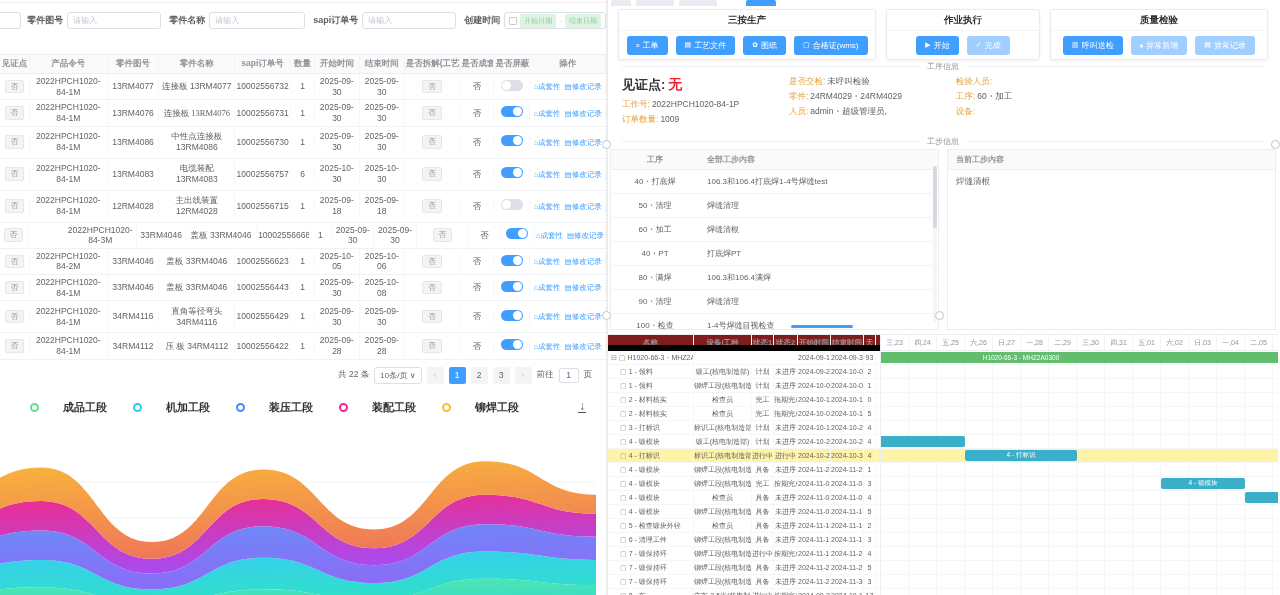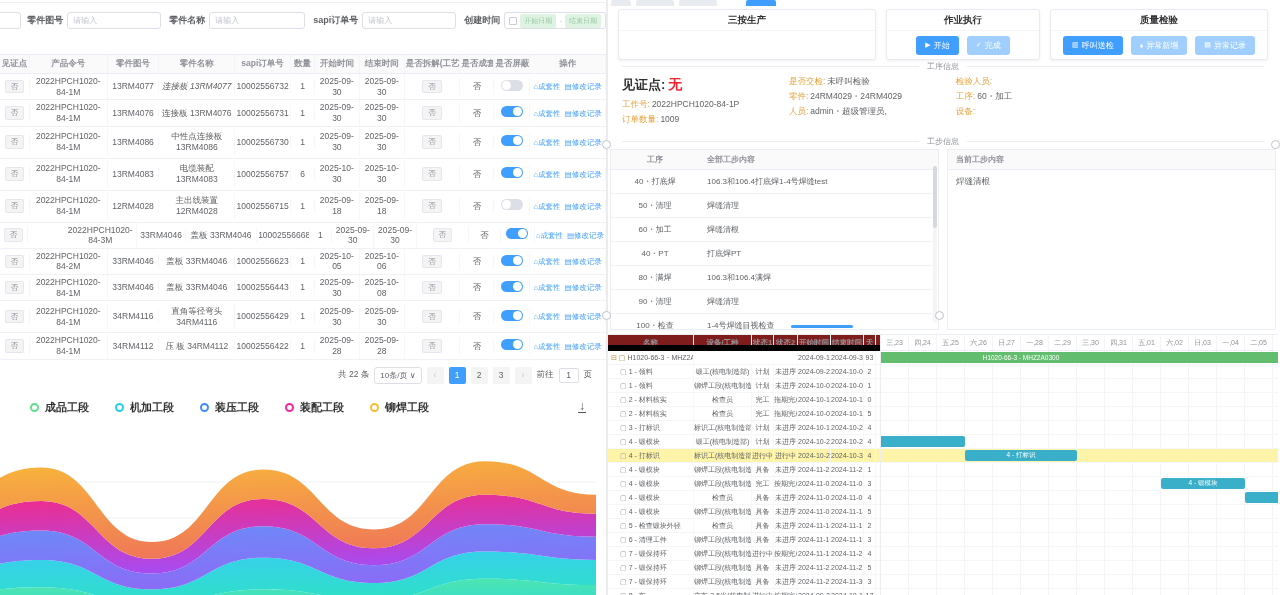--- a/index.html
+++ b/index.html
@@ -35,21 +35,21 @@
   .alink { color:#409eff; font-size:7.5px; white-space:nowrap; cursor:pointer; }
 
   .pagination { display:flex; justify-content:flex-end; align-items:center; gap:5px; padding:7px 14px 6px; font-size:8.5px; color:#606266; }
   .psize { border:1px solid #dcdfe6; border-radius:3px; padding:2px 5px; font-size:8px; color:#606266; display:flex; gap:4px; align-items:center; cursor:pointer; }
   .pbtn { min-width:17px; height:17px; line-height:17px; text-align:center; background:#f4f4f5; border-radius:2px; color:#606266; font-size:8.5px; padding:0 3px; cursor:pointer; }
   .pbtn.active { background:#409eff; color:#fff; }
   .pbtn.arrow { color:#c0c4cc; }
   .goto-input { width:20px; height:15px; border:1px solid #dcdfe6; border-radius:2px; text-align:center; font-size:8.5px; color:#606266; }
 
   .legend-row { display:flex; align-items:center; gap:26px; padding:10px 0 0 30px; }
-  .legend-item { display:flex; align-items:center; gap:6px; cursor:pointer; }
+  .legend-item { display:flex; align-items:center; gap:24px; cursor:pointer; }
   .legend-dot { width:9px; height:9px; border-radius:50%; background:#fff; border:2.5px solid #999; }
   .legend-label { font-size:11px; color:#333; font-weight:bold; }
   .dl-icon { margin-left:auto; margin-right:20px; color:#555; font-size:12px; border-bottom:1.5px solid #555; line-height:10px; padding:0 1px 1px; cursor:pointer; }
 
   .chart-wrap { position:relative; margin-top:2px; }
 
   
   .right-app { width:670px; position:relative; background:#fff; }
   .tab-strip { height:6px; display:flex; gap:5px; padding-left:3px; overflow:hidden; }
   .tab-stub { height:6px; background:#e8ebf0; border-radius:2px 2px 0 0; }
@@ -147,35 +147,35 @@
           <span class="c" style="width: 45px;">结束时间</span>
           <span class="c" style="width: 56px;">是否拆解(工艺)</span>
           <span class="c" style="width: 34px;">是否成套</span>
           <span class="c" style="width: 36px;">是否屏蔽</span>
           <span class="c" style="width: 76px;">操作</span>
         </div>
         <div class="lt-row" style="min-height: 22px;">
           <span class="c" style="width: 30px;"><span class="badge">否</span></span>
           <span class="c" style="width: 78px;">2022HPCH1020-84-1M</span>
           <span class="c" style="width: 52px;">13RM4077</span>
-          <span class="c" style="width: 76px; font-style: italic;">连接板 13RM4077</span>
+          <span class="c" style="width: 76px;">连接板 13RM4077</span>
           <span class="c" style="width: 56px;">10002556732</span>
           <span class="c" style="width: 24px;">1</span>
           <span class="c" style="width: 45px;">2025-09-30</span>
           <span class="c" style="width: 45px;">2025-09-30</span>
           <span class="c" style="width: 56px;"><span class="badge">否</span></span>
           <span class="c" style="width: 34px;">否</span>
           <span class="c" style="width: 36px;"><span class="toggle"><span class="knob"></span></span></span>
           <span class="c" style="width: 76px;"><span class="alink">⌂成套性</span><span class="alink" style="margin-left: 4px;">▤修改记录</span></span>
         </div>
         <div class="lt-row" style="min-height: 22px;">
           <span class="c" style="width: 30px;"><span class="badge">否</span></span>
           <span class="c" style="width: 78px;">2022HPCH1020-84-1M</span>
           <span class="c" style="width: 52px;">13RM4076</span>
-          <span class="c" style="width: 76px;">连接板 13RM4076</span>
+          <span class="c" style="width: 76px; font-family: Liberation Serif, serif;">连接板 13RM4076</span>
           <span class="c" style="width: 56px;">10002556731</span>
           <span class="c" style="width: 24px;">1</span>
           <span class="c" style="width: 45px;">2025-09-30</span>
           <span class="c" style="width: 45px;">2025-09-30</span>
           <span class="c" style="width: 56px;"><span class="badge">否</span></span>
           <span class="c" style="width: 34px;">否</span>
           <span class="c" style="width: 36px;"><span class="toggle on"><span class="knob"></span></span></span>
           <span class="c" style="width: 76px;"><span class="alink">⌂成套性</span><span class="alink" style="margin-left: 4px;">▤修改记录</span></span>
         </div>
         <div class="lt-row" style="min-height: 32px;">
@@ -369,20 +369,38 @@
     <div class="tab-strip">
       <span class="tab-stub" style="width:20px"></span>
       <span class="tab-stub" style="width:38px"></span>
       <span class="tab-stub" style="width:38px"></span>
       <span class="tab-stub active" style="width:30px;margin-left:24px"></span>
     </div>
 
     <div class="cards-row" id="cards-row">
         <div class="card" style="flex: 1.6 1 0%;">
           <div class="card-title">三按生产</div>
+          <div class="card-btns">
+            <button class="btn primary">
+              <span class="bicon">≡</span>
+              <span>工单</span>
+            </button>
+            <button class="btn primary">
+              <span class="bicon">▤</span>
+              <span>工艺文件</span>
+            </button>
+            <button class="btn primary">
+              <span class="bicon">✿</span>
+              <span>图纸</span>
+            </button>
+            <button class="btn primary">
+              <span class="bicon">▢</span>
+              <span>合格证(wms)</span>
+            </button>
+          </div>
         </div>
         <div class="card" style="flex: 0.95 1 0%;">
           <div class="card-title">作业执行</div>
           <div class="card-btns">
             <button class="btn primary">
               <span class="bicon">▶</span>
               <span>开始</span>
             </button>
             <button class="btn disabled">
               <span class="bicon">✓</span>

